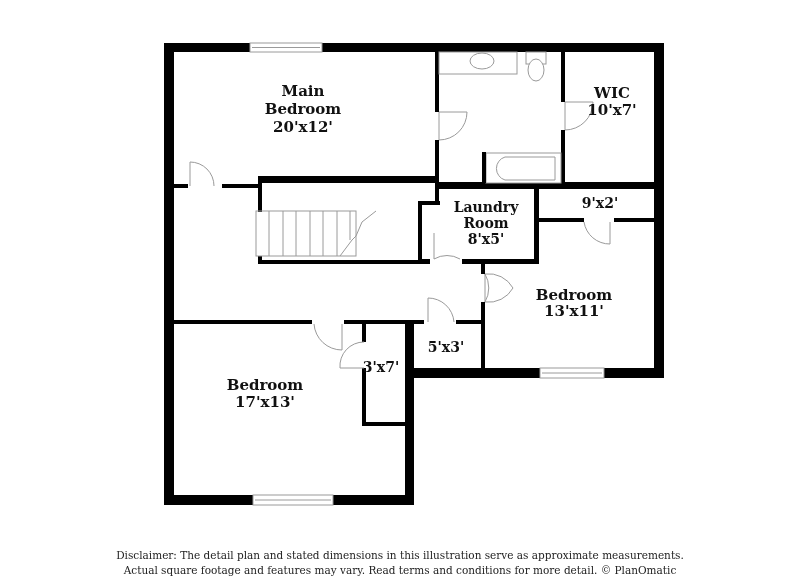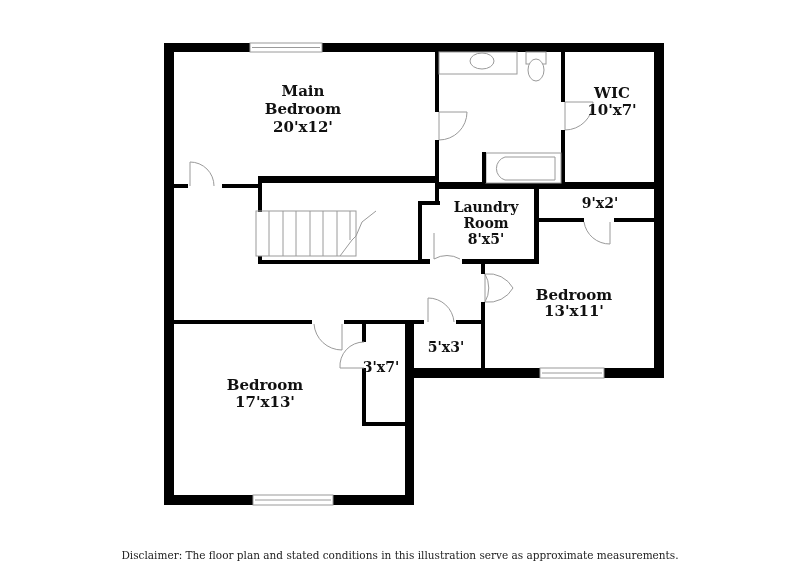--- a/index.html
+++ b/index.html
@@ -139,14 +139,15 @@
     <text class="dim" x="446" y="352" font-size="14">5'x3'</text>
 
     <text class="dim" x="381" y="372" font-size="14">3'x7'</text>
 
     <text class="lbl" x="265" y="390" font-size="15">Bedroom</text>
     <text class="dim" x="265" y="407" font-size="15">17'x13'</text>
   </g>
 </svg>
 
 <div class="disclaimer">
-  <div>Disclaimer: The floor plan and stated conditions in this illustration serve as approximate measurements.</div>
+  <div>Disclaimer: The detail plan and stated dimensions in this illustration serve as approximate measurements.</div>
+  <div>Actual square footage and features may vary. Read terms and conditions for more detail. © PlanOmatic</div>
 </div>
 
 </body></html>

